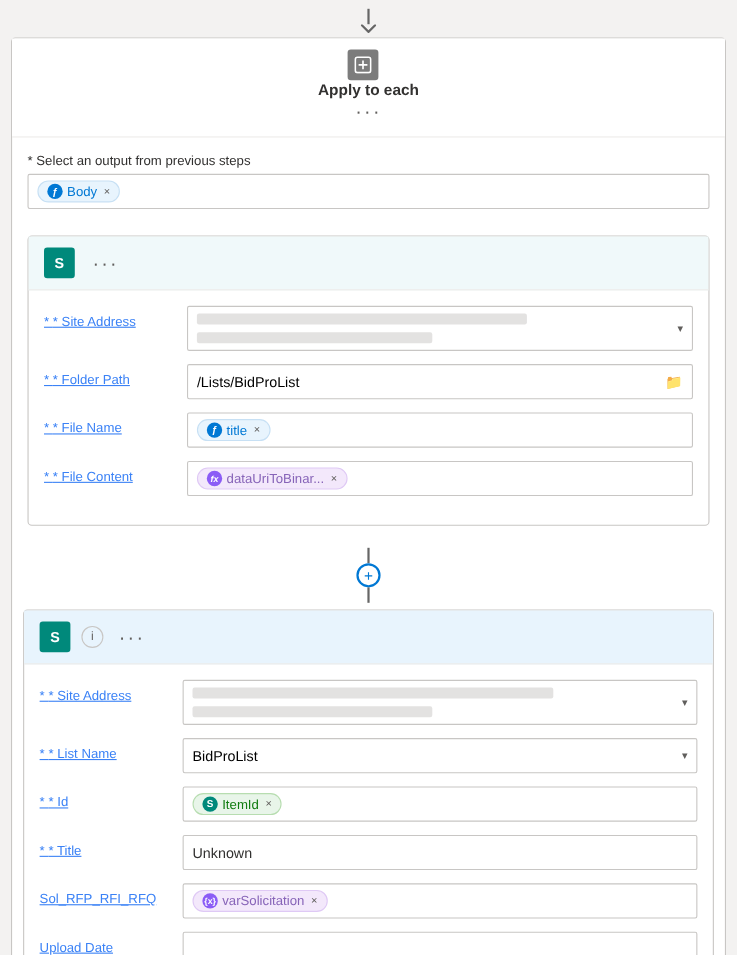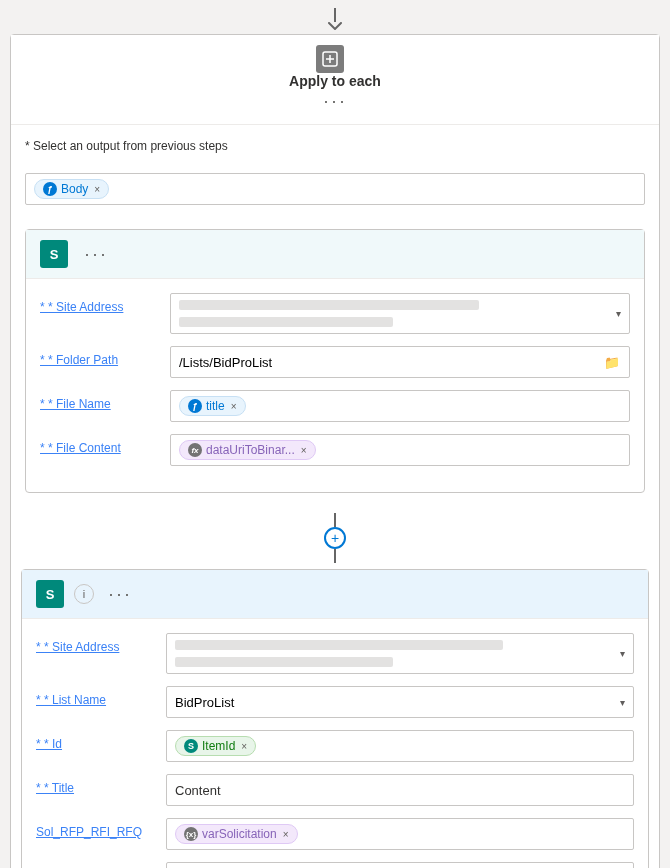--- a/index.html
+++ b/index.html
@@ -77,21 +77,21 @@
       letter-spacing: 2px;
     }
 
     .apply-each-body {
       padding: 14px;
     }
 
     .field-label {
       font-size: 12px;
       color: #323130;
-      margin-bottom: 20px;
+      margin-bottom: 5px;
     }
 
     .token-input {
       display: flex;
       align-items: center;
       min-height: 32px;
       border: 1px solid #c8c6c4;
       border-radius: 2px;
       padding: 4px 8px;
       background: #fff;
@@ -132,21 +132,21 @@
       border-radius: 50%;
       display: flex;
       align-items: center;
       justify-content: center;
       font-size: 9px;
       font-weight: bold;
       flex-shrink: 0;
     }
 
     .token-icon-blue { background: #0078d4; color: #fff; }
-    .token-icon-purple { background: #737373; color: #fff; }
+    .token-icon-purple { background: #8b5cf6; color: #fff; }
     .token-icon-teal { background: #00897b; color: #fff; }
 
     .token-close {
       cursor: pointer;
       font-size: 10px;
       color: #605e5c;
       margin-left: 2px;
     }
 
     
@@ -491,21 +491,21 @@
           </div>
         </div>
       </div>
 
       <div class="form-row">
         <div class="form-label required">
           <span>* Title</span>
         </div>
         <div class="form-control">
           <div class="text-input">
-            <span>Content</span>
+            <span>Unknown</span>
           </div>
         </div>
       </div>
 
 
       <div class="form-row">
         <div class="form-label">
           <span>Sol_RFP_RFI_RFQ</span>
         </div>
         <div class="form-control">

